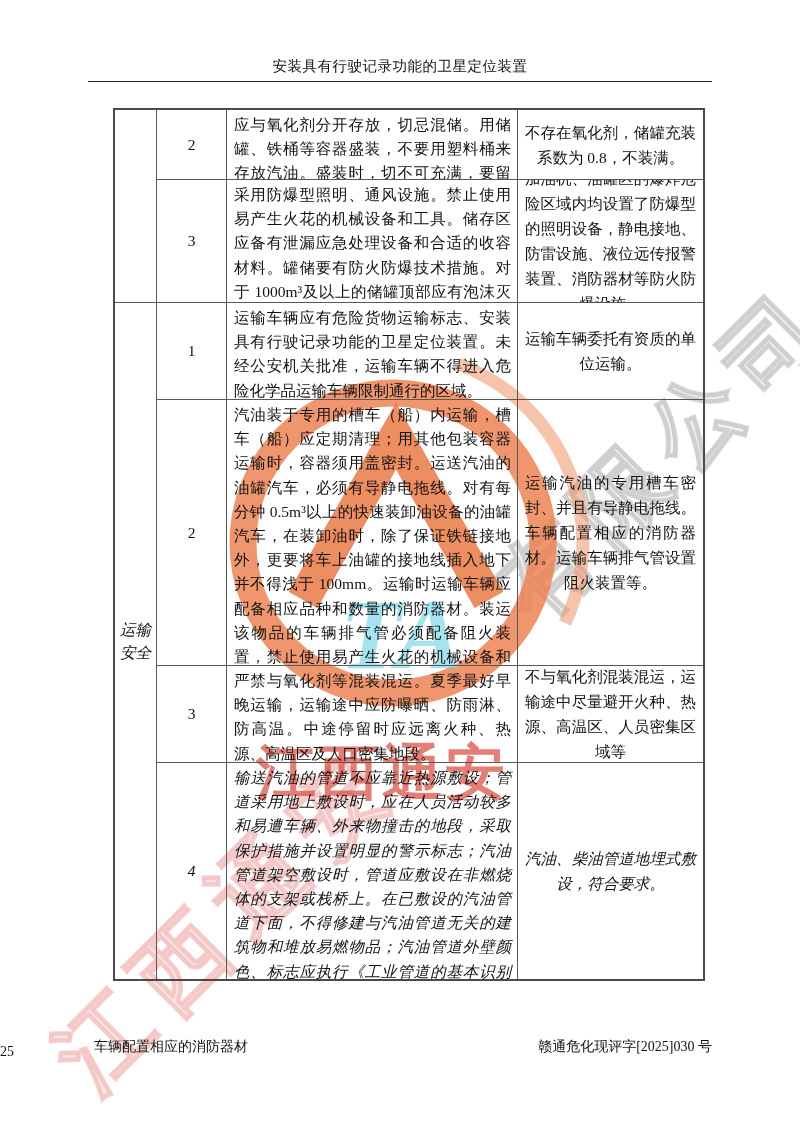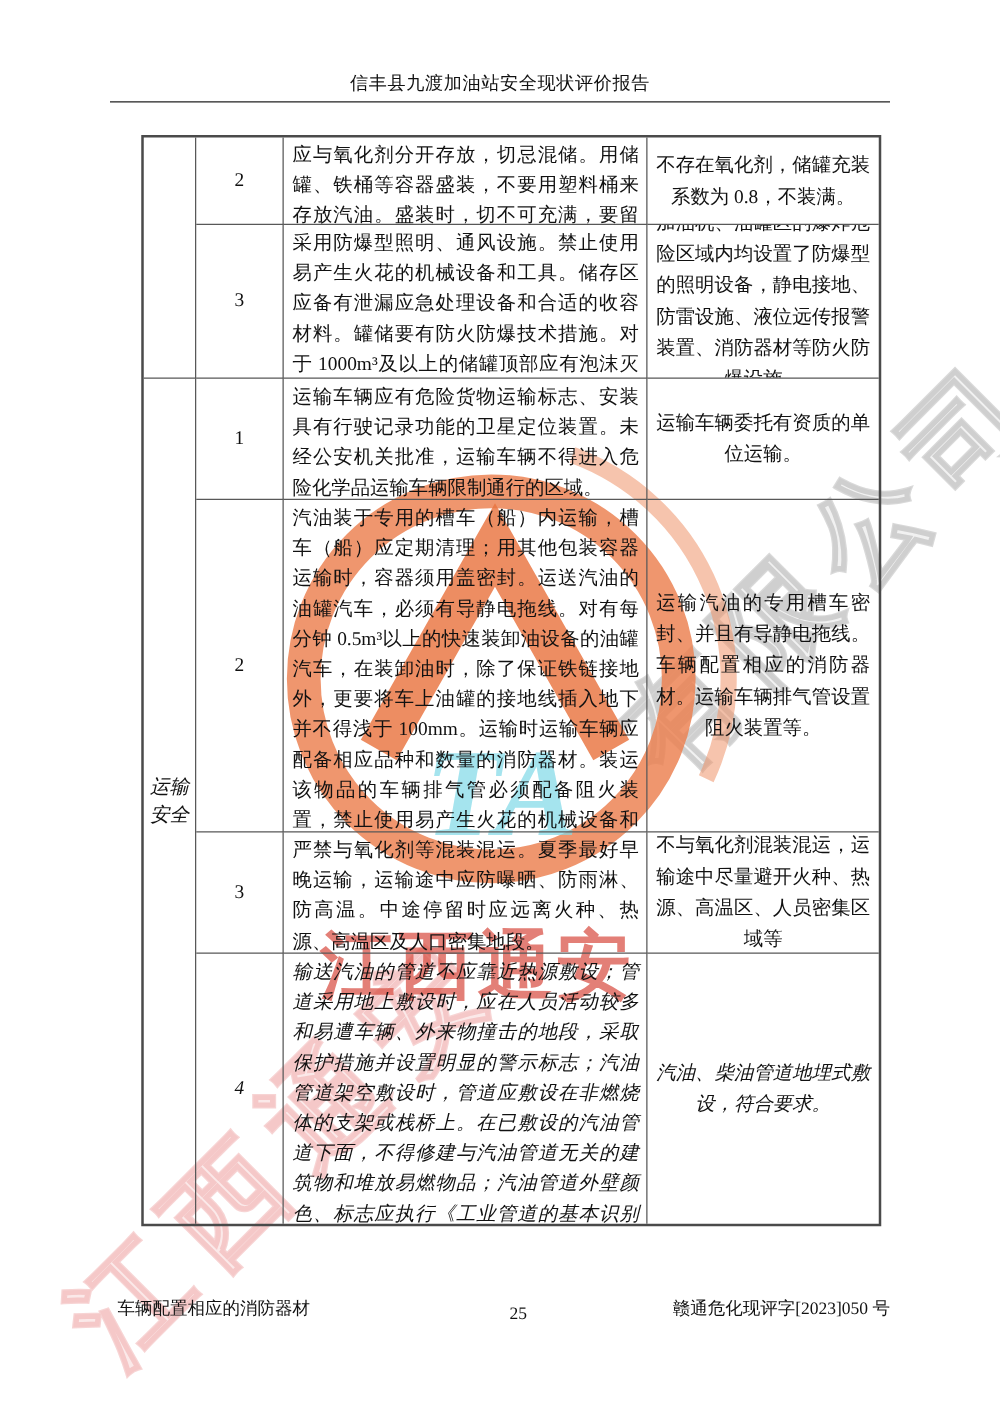--- a/index.html
+++ b/index.html
@@ -32,40 +32,40 @@
   .no-bb{border-bottom:none;font-style:italic;}
   .cat{display:flex;align-items:center;justify-content:center;text-align:center;
        line-height:23px;padding:0 4px;}
   .num{display:flex;align-items:center;justify-content:center;}
   .tcontent{padding:3px 6px 0 7px;text-align:justify;text-justify:inter-character;
             line-height:24.2px;}
   .comment{display:flex;align-items:center;padding:0 7px;}
   .comment>div{width:100%;text-align:justify;text-align-last:center;
                text-justify:inter-character;line-height:25px;}
   .f-company{position:absolute;left:94px;top:1038px;font-size:14px;}
-  .f-page{position:absolute;left:0;right:0;top:1044px;text-align:center;font-size:14px;padding-left:29px;}
+  .f-page{position:absolute;left:0;right:0;top:1044px;font-size:14px;}
   .f-doc{position:absolute;right:88px;top:1038px;font-size:14px;}
 </style>
 </head>
 <body>
 
 <div class="layer watermark">
   <div class="wm-diag wm-pink">江西通安</div>
   <div class="wm-diag wm-gray">有限公司</div>
   <div class="wm-red">江西通安</div>
   <svg class="wm-logo" width="430" height="380" viewBox="175 340 430 380">
     <path d="M 458 364 A 190 190 0 0 1 565 623" fill="none" stroke="#ef9469" stroke-width="13" opacity="0.55"></path>
     <circle cx="393" cy="543" r="150" fill="none" stroke="#ec7f4e" stroke-width="27" opacity="0.82"></circle>
     <path d="M 303 600 L 396 436 L 489 600" fill="none" stroke="#e9743f" stroke-width="33" opacity="0.82"></path>
     <text x="340" y="668" font-size="100" font-weight="bold" font-style="italic" fill="#7fd9e8" opacity="0.7">TA</text>
   </svg>
 </div>
 
 <div class="layer content-layer">
-  <div class="header-title">信丰县九渡加油站安全现状评价报告</div>
+  <div class="header-title">安装具有行驶记录功能的卫星定位装置</div>
   <div class="header-rule"></div>
 
   <div class="doc-table">
 
     <div class="cell cat" style="grid-column:1;grid-row:1/3"></div>
     <div class="cell cat no-bb" style="grid-column:1;grid-row:3/7">运输安全</div>
 
     <div class="cell num" style="grid-column:2;grid-row:1">2</div>
     <div class="cell tcontent" style="grid-column:3;grid-row:1">应与氧化剂分开存放，切忌混储。用储罐、铁桶等容器盛装，不要用塑料桶来存放汽油。盛装时，切不可充满，要留出必要的安全空间。</div>
     <div class="cell comment no-br" style="grid-column:4;grid-row:1">
@@ -98,14 +98,14 @@
 
     <div class="cell num no-bb" style="grid-column:2;grid-row:6">4</div>
     <div class="cell tcontent no-bb" style="grid-column:3;grid-row:6">输送汽油的管道不应靠近热源敷设；管道采用地上敷设时，应在人员活动较多和易遭车辆、外来物撞击的地段，采取保护措施并设置明显的警示标志；汽油管道架空敷设时，管道应敷设在非燃烧体的支架或栈桥上。在已敷设的汽油管道下面，不得修建与汽油管道无关的建筑物和堆放易燃物品；汽油管道外壁颜色、标志应执行《工业管道的基本识别色、识别符号和安全标识》（GB 7231）的规定。</div>
     <div class="cell comment no-br no-bb" style="grid-column:4;grid-row:6">
         <div>汽油、柴油管道地埋式敷设，符合要求。</div>
       </div>
   </div>
 
   <div class="f-company">车辆配置相应的消防器材</div>
   <div class="f-page">25</div>
-  <div class="f-doc">赣通危化现评字[2023]050 号</div>
+  <div class="f-doc">赣通危化现评字[2025]030 号</div>
 </div>
 
 </body></html>

